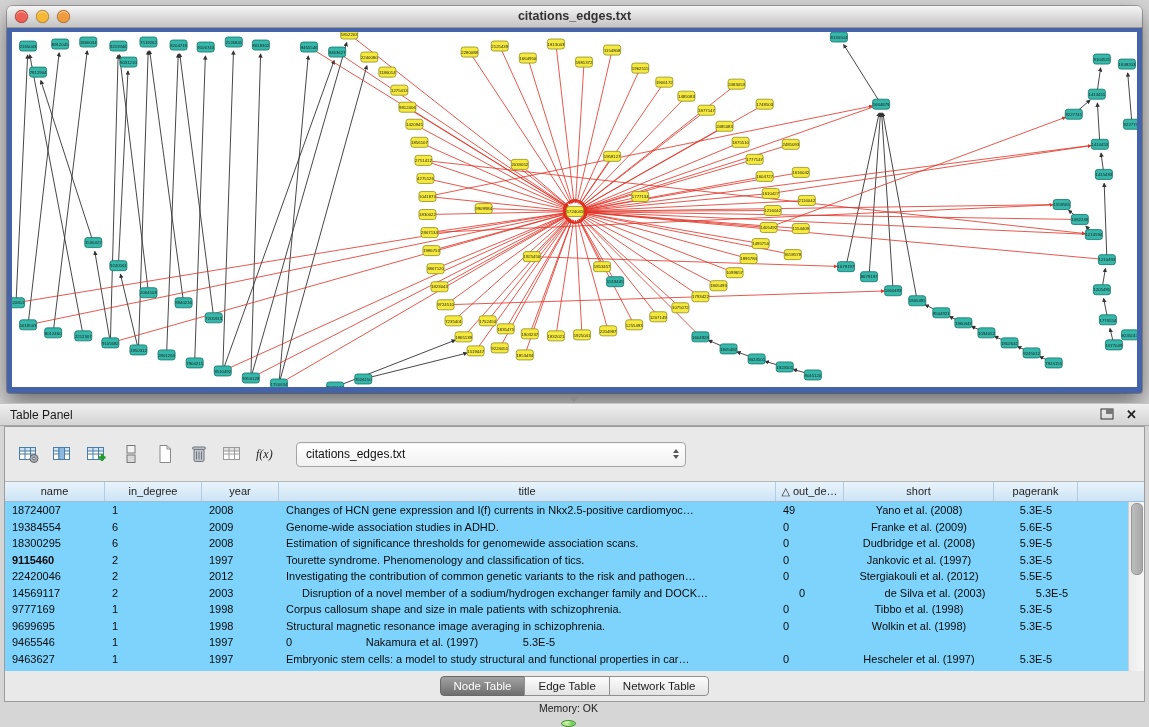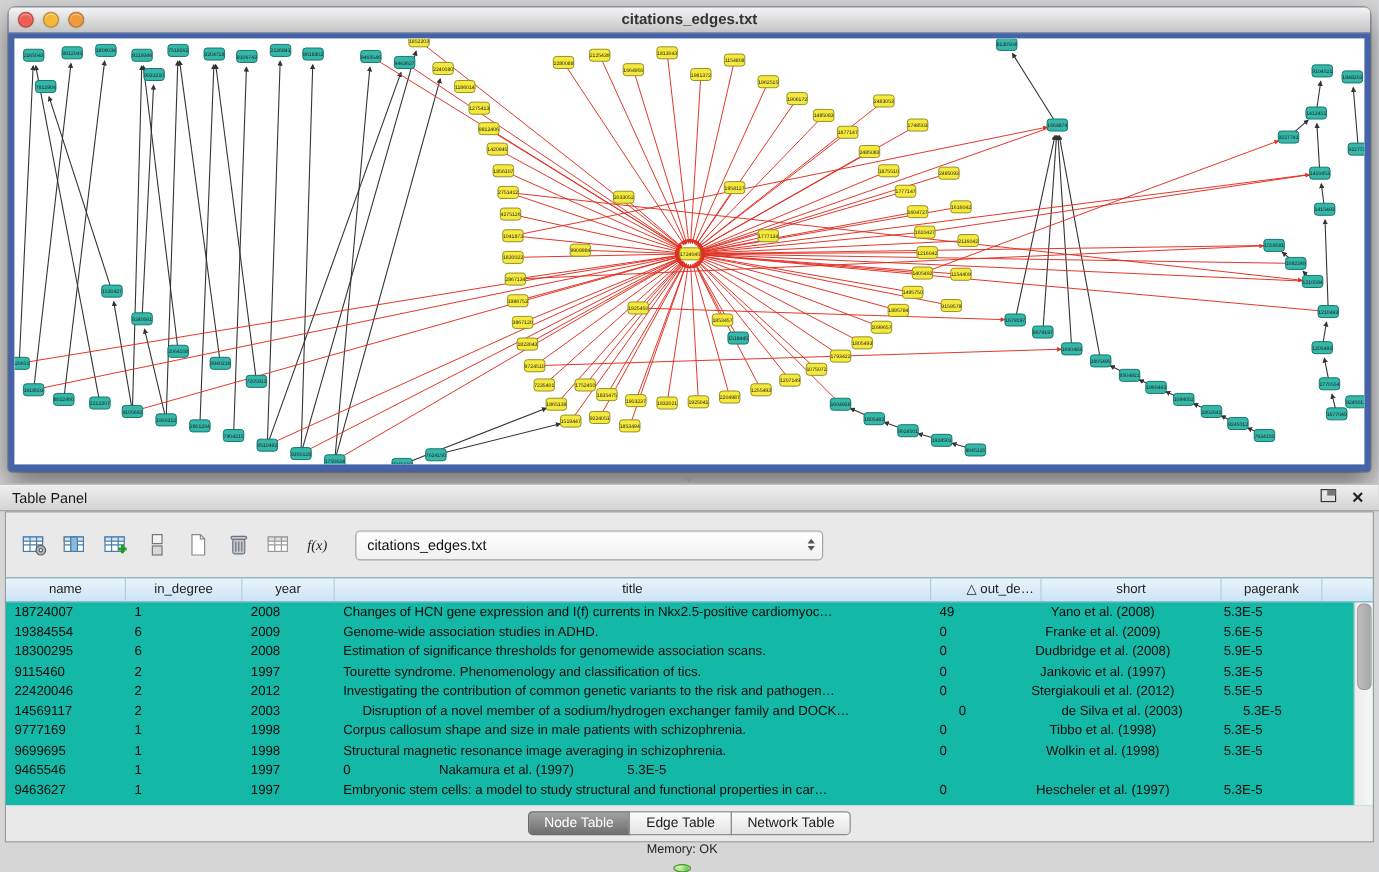--- a/index.html
+++ b/index.html
@@ -36,21 +36,21 @@
   .tb-icons{display:flex;align-items:center;gap:7px;}
   .icon-btn{width:27px;height:24px;display:flex;align-items:center;justify-content:center;border-radius:3px;}
   .combo{margin-left:16px;width:388px;height:23px;background:linear-gradient(#ffffff,#f1f1f1);
     border:1px solid #a5a5a5;border-radius:4px;display:flex;align-items:center;position:relative;
     box-shadow:inset 0 1px 1px rgba(0,0,0,.06);}
   .combo-text{margin-left:9px;font-size:12px;color:#111;}
   .steppers{position:absolute;right:6px;top:0;bottom:0;display:flex;flex-direction:column;justify-content:center;gap:2px;}
   .steppers .up{width:0;height:0;border-left:3.5px solid transparent;border-right:3.5px solid transparent;border-bottom:4.5px solid #555;}
   .steppers .dn{width:0;height:0;border-left:3.5px solid transparent;border-right:3.5px solid transparent;border-top:4.5px solid #555;}
 
-  .table-area{position:absolute;left:0;top:54px;right:0;bottom:30px;background:#14b8a6;border-top:1px solid #b5b5b5;}
+  .table-area{position:absolute;left:0;top:54px;right:0;bottom:30px;background:#7dd3fc;border-top:1px solid #b5b5b5;}
   .thead{display:flex;height:20px;background:linear-gradient(#e9f4fc,#cde4f5);border-bottom:1px solid #9dbdd6;box-sizing:border-box;}
   .th{box-sizing:border-box;border-right:1px solid #b3cde0;font-size:11px;color:#222;text-align:center;
     line-height:19px;overflow:hidden;white-space:nowrap;flex:0 0 auto;}
   .th-fill{flex:1 1 auto;border-right:none;}
   .tr{display:flex;height:16.5px;font-size:11px;color:#0a0a0a;align-items:center;}
   .td{box-sizing:border-box;padding-left:7px;overflow:hidden;white-space:nowrap;flex:0 0 auto;}
   .td.c{text-align:center;padding-left:0;}
   .vscroll{position:absolute;top:20px;right:0;bottom:0;width:15px;background:linear-gradient(90deg,#ececec,#f7f7f7);border-left:1px solid #cfcfcf;}
   .thumb{position:absolute;top:1px;left:2px;width:10px;height:70px;border-radius:5px;
     background:linear-gradient(90deg,#bdbdbd,#a7a7a7);border:1px solid #979797;}
@@ -830,21 +830,21 @@
           </span>
       </div>
     </div>
 
     <div class="table-area">
       <div id="thead" class="thead">
           <div class="th" style="width: 100px;">name</div>
           <div class="th" style="width: 97px;">in_degree</div>
           <div class="th" style="width: 77px;">year</div>
           <div class="th" style="width: 497px;">title</div>
-          <div class="th" style="width: 68px; margin-left: 24px;">△ out_de…</div>
+          <div class="th" style="width: 68px;">△ out_de…</div>
           <div class="th" style="width: 150px;">short</div>
           <div class="th" style="width: 84px;">pagerank</div>
           <div class="th th-fill"></div>
         </div>
       <div id="tbody">
           <div class="tr">
             <div class="td" style="width: 100px;">18724007</div>
             <div class="td" style="width: 97px;">1</div>
             <div class="td" style="width: 77px;">2008</div>
             <div class="td" style="width: 497px;">Changes of HCN gene expression and I(f) currents in Nkx2.5-positive cardiomyoc…</div>
@@ -864,21 +864,21 @@
           <div class="tr">
             <div class="td" style="width: 100px;">18300295</div>
             <div class="td" style="width: 97px;">6</div>
             <div class="td" style="width: 77px;">2008</div>
             <div class="td" style="width: 497px;">Estimation of significance thresholds for genomewide association scans.</div>
             <div class="td" style="width: 68px;">0</div>
             <div class="td c" style="width: 150px;">Dudbridge et al. (2008)</div>
             <div class="td c" style="width: 84px;">5.9E-5</div>
           </div>
           <div class="tr">
-            <div class="td" style="width: 100px;">9115460</div>
+            <div class="td" style="width: 100px; font-weight: bold;">9115460</div>
             <div class="td" style="width: 97px;">2</div>
             <div class="td" style="width: 77px;">1997</div>
             <div class="td" style="width: 497px;">Tourette syndrome. Phenomenology and classification of tics.</div>
             <div class="td" style="width: 68px;">0</div>
             <div class="td c" style="width: 150px;">Jankovic et al. (1997)</div>
             <div class="td c" style="width: 84px;">5.3E-5</div>
           </div>
           <div class="tr">
             <div class="td" style="width: 100px;">22420046</div>
             <div class="td" style="width: 97px;">2</div>

